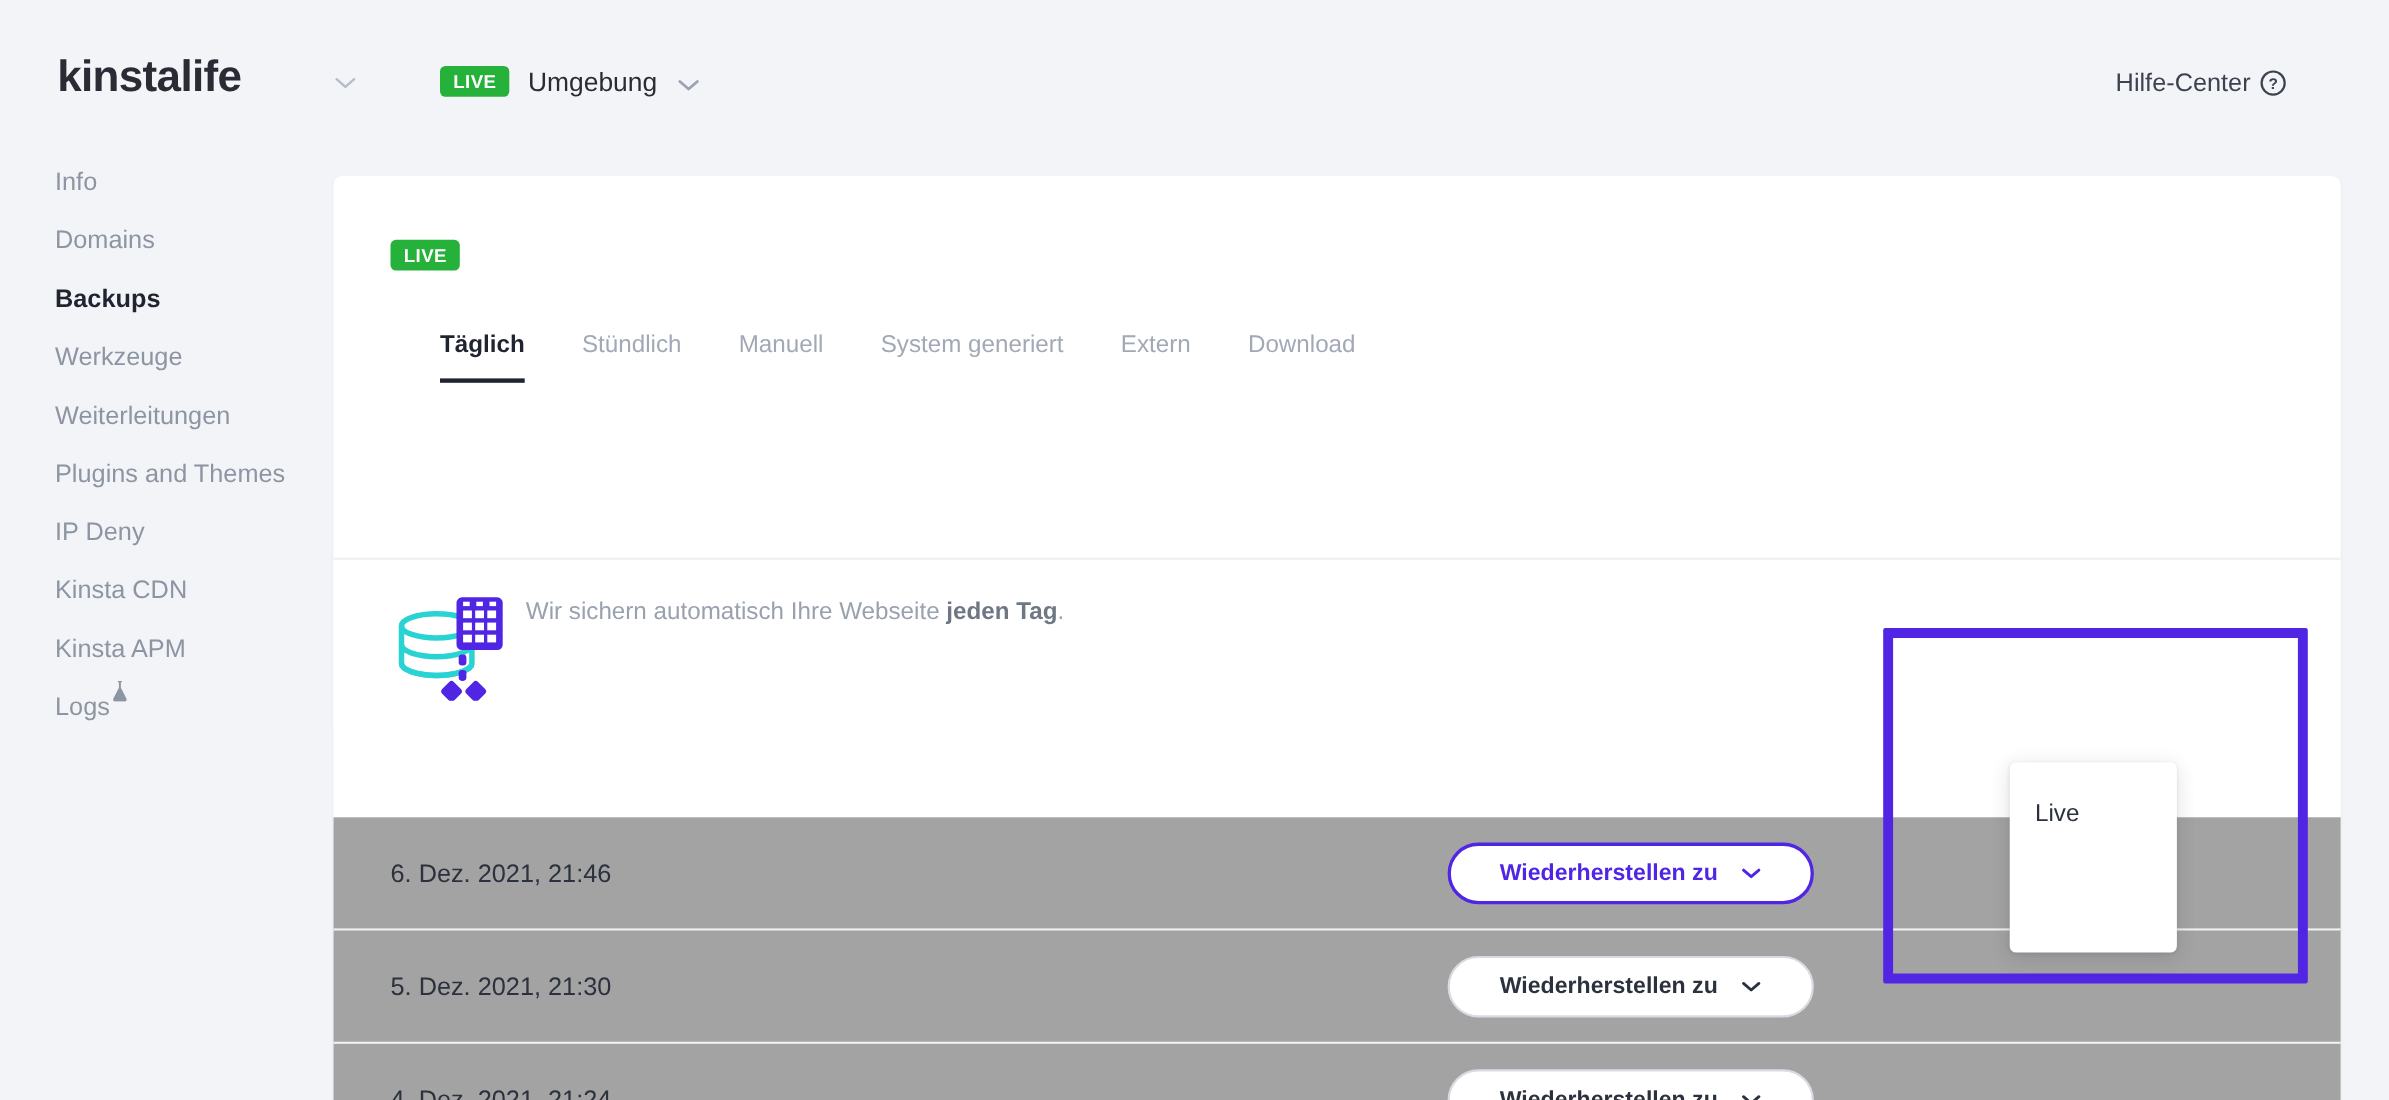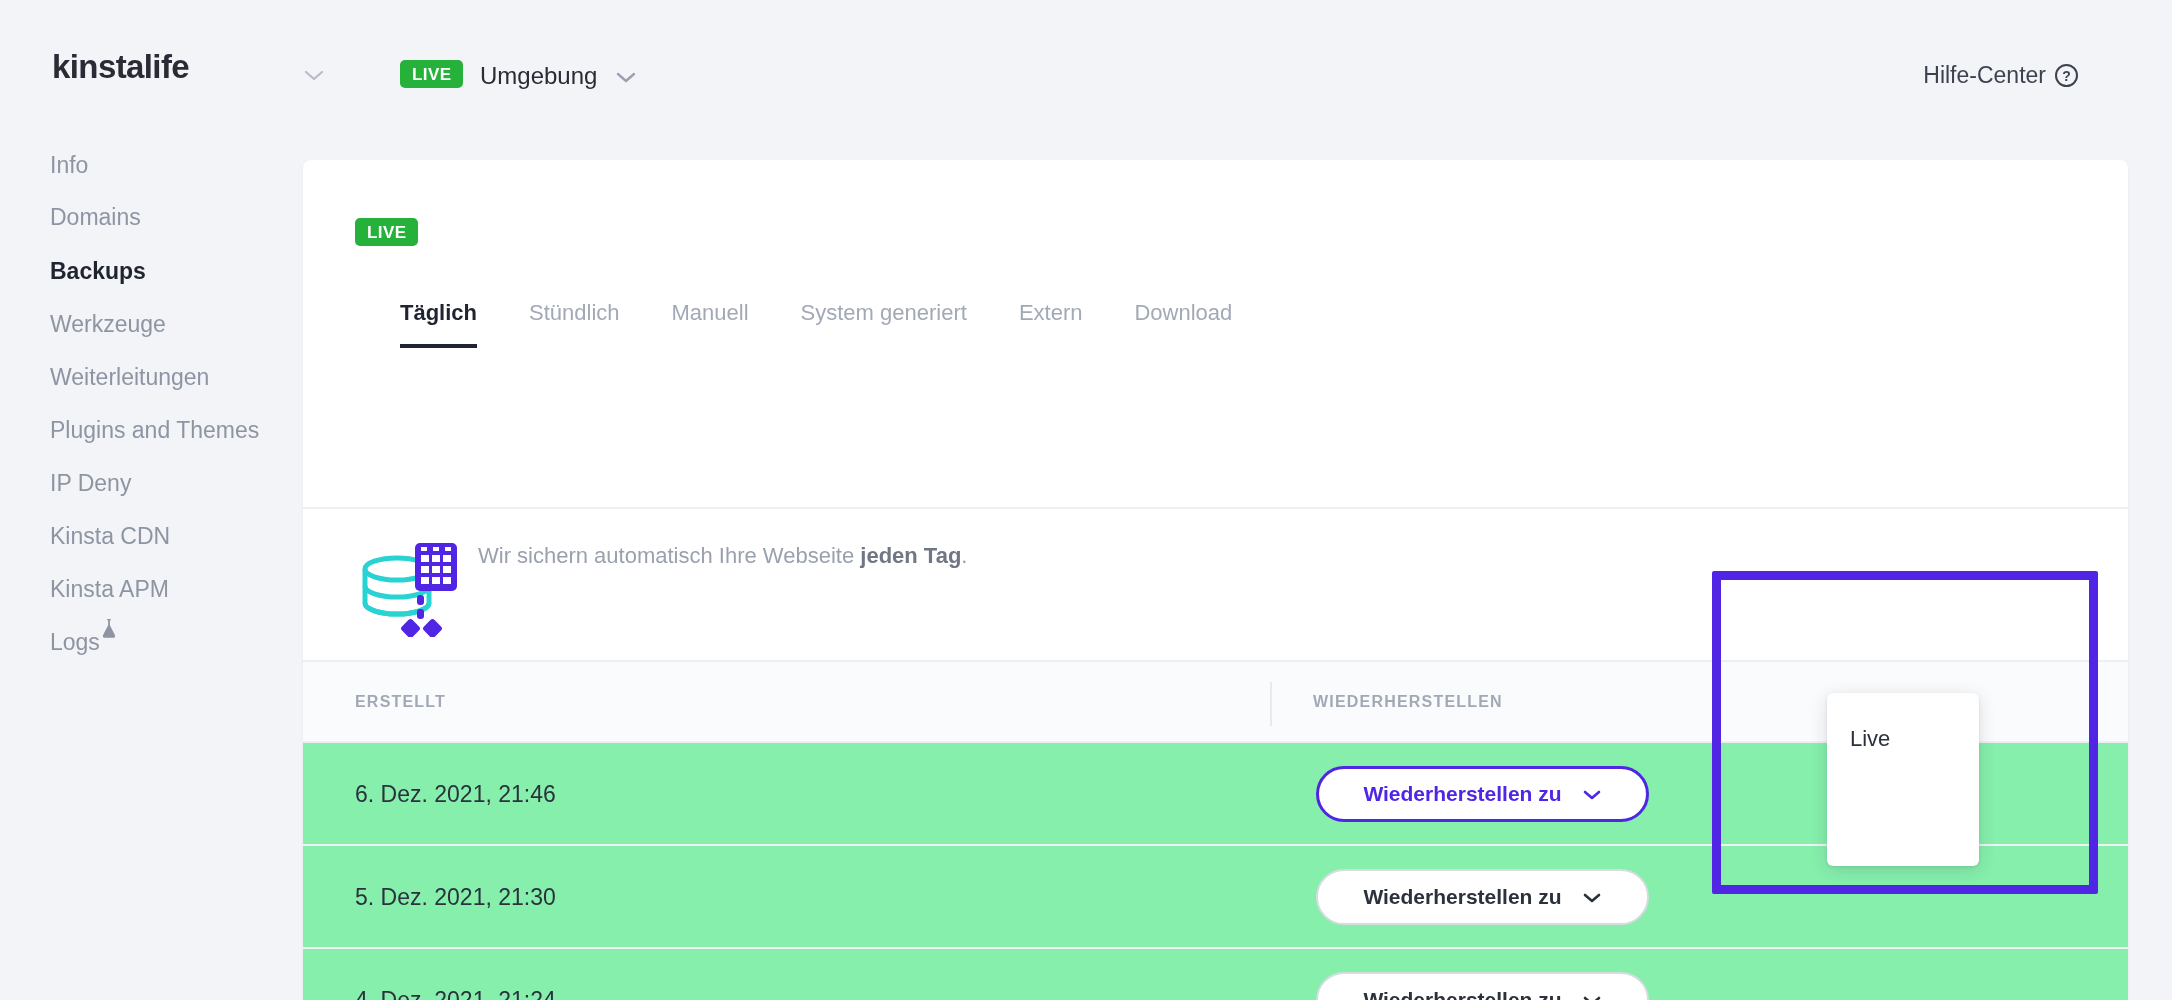--- a/index.html
+++ b/index.html
@@ -11,21 +11,21 @@
   }
   #app { position: relative; width: 2172px; height: 1000px; }
 
   
   .topbar {
     position: absolute; left: 0; top: 0; width: 2172px; height: 152px;
     background: #f2f4f7;
   }
   .brand {
     position: absolute; left: 52px; top: 48px;
-    font-size: 33px; font-weight: 700; color: #2b2b36;
+    font-size: 40px; font-weight: 700; color: #2b2b36;
     letter-spacing: -0.6px;
   }
   .brand-caret {
     position: absolute; left: 303px; top: 68px;
     width: 22px; height: 14px; color: #b6bcc8;
   }
   .env-badge {
     position: absolute; left: 400px; top: 60px;
     background: #25b13a; color: #fff;
     font-size: 17px; font-weight: 700; letter-spacing: 0.4px;
@@ -131,21 +131,21 @@
   .th-created { left: 52px; }
   .th-restore { left: 1010px; }
   .th-divider {
     position: absolute; left: 967px; top: 20px; width: 2px; height: 44px;
     background: #e7eaef;
   }
 
   
   .row {
     position: absolute; left: 0; width: 1825px; height: 103px;
-    border-bottom: 2px solid #f0f2f5; background: #86efac;
+    border-bottom: 2px solid #f0f2f5; background: #a3a3a3;
   }
   .row-date {
     position: absolute; left: 52px; top: 50%; transform: translateY(-50%);
     font-size: 23px; color: #2b313d;
   }
   .restore-btn {
     position: absolute; left: 1013px; top: 50%; transform: translateY(-50%);
     width: 333px; height: 56px; border-radius: 28px;
     border: 2px solid #d7dbe2; background: #fff;
     display: flex; align-items: center; justify-content: center; gap: 20px;
@@ -288,25 +288,20 @@
           </g>
         </svg>
       </span>
       <div class="banner-text">
         <div>
           <span>Wir sichern automatisch Ihre Webseite </span><b>jeden Tag</b><span>.</span>
         </div>
       </div>
     </div>
 
-    <div class="thead">
-      <div class="th th-created">ERSTELLT</div>
-      <div class="th-divider"></div>
-      <div class="th th-restore">WIEDERHERSTELLEN</div>
-    </div>
 
     <div id="rows">
         <div class="row" style="top: 583px;">
           <div class="row-date">6. Dez. 2021, 21:46</div>
           <div class="restore-btn open">
             <span>Wiederherstellen zu</span>
             <span><svg class="btn-caret" viewBox="0 0 20 13" fill="none" stroke="currentColor" stroke-width="2.6" stroke-linecap="round" stroke-linejoin="round">
                 <polyline points="3,4 10,10 17,4"></polyline>
               </svg></span>
           </div>

